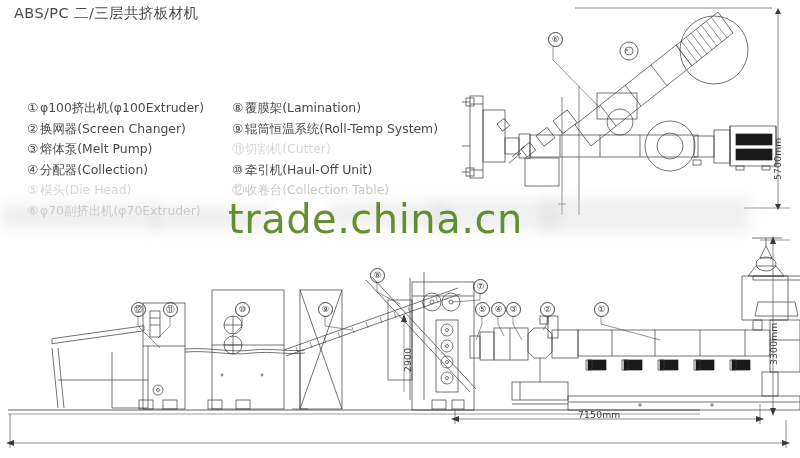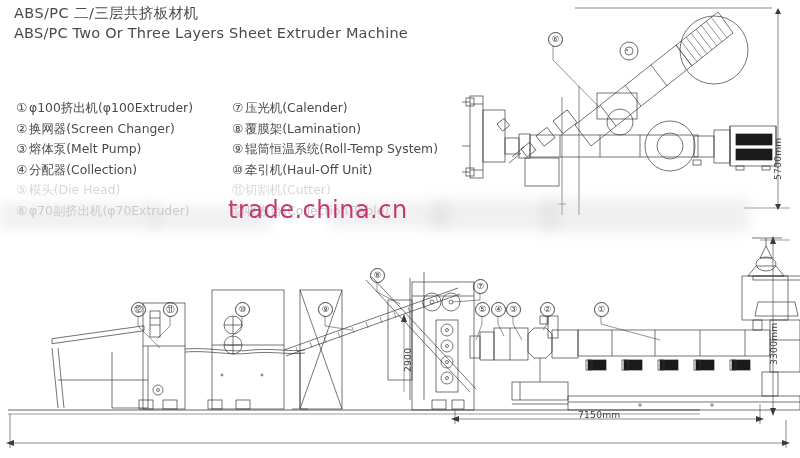--- a/index.html
+++ b/index.html
@@ -7,29 +7,29 @@
        font-family:"DejaVu Sans","Liberation Sans",sans-serif;color:#3a3a3a;}
   #page{position:absolute;inset:0;width:800px;height:458px;background:#ffffff;}
 
   
   .title-block{position:absolute;left:14px;top:4px;}
   .title-cn{font-size:14.5px;letter-spacing:.4px;color:#4a4a4a;line-height:19px;white-space:nowrap;}
   .title-en{font-size:14.5px;letter-spacing:.2px;color:#4a4a4a;line-height:21px;white-space:nowrap;}
 
   
   .legend{position:absolute;font-size:12.4px;line-height:20.6px;color:#4a4a4a;white-space:nowrap;}
-  .legend.col-left{left:16px;top:98px;}
+  .legend.col-left{left:27px;top:98px;}
   .legend.col-right{left:232px;top:98px;}
   .legend .row{display:block;}
   .legend .num{display:inline-block;min-width:13px;}
   .legend .row.faded{opacity:.22;filter:blur(.55px);}
   .legend .row.faded2{opacity:.30;filter:blur(.45px);}
 
   
-  .wm-text{position:absolute;left:228px;top:196px;font-size:24px;color:#be185d;
+  .wm-text{position:absolute;left:228px;top:196px;font-size:40px;color:#4d7c0f;
            letter-spacing:.5px;font-family:"DejaVu Sans","Liberation Sans",sans-serif;
            opacity:.85;pointer-events:none;}
   .wm-blur{position:absolute;pointer-events:none;background:#cfcfcf;opacity:.30;filter:blur(6px);}
   .wm-b1{left:0px;  top:203px;width:160px;height:26px;}
   .wm-b2{left:150px;top:206px;width:120px;height:24px;}
   .wm-b3{left:430px;top:200px;width:130px;height:30px;}
   .wm-b4{left:540px;top:198px;width:210px;height:34px;}
   .wm-b5{left:330px;top:202px;width:120px;height:26px;}
 
   
@@ -43,21 +43,20 @@
   .cnum{display:inline-block;border:1px solid #444;border-radius:50%;
         width:13px;height:13px;line-height:12px;text-align:center;font-size:8.4px;}
 </style>
 </head>
 <body>
 
 <div id="page">
 
   <div class="title-block">
     <div class="title-cn">ABS/PC 二/三层共挤板材机</div>
-    <div class="title-en">ABS/PC Two Or Three Layers Sheet Extruder Machine</div>
   </div>
 
   <div class="legend col-left">
     <span class="row">
       <span class="num">①</span><span>φ100挤出机</span><span>(φ100Extruder)</span>
     </span>
     <span class="row">
       <span class="num">②</span><span>换网器</span><span>(Screen Changer)</span>
     </span>
     <span class="row">
@@ -69,33 +68,30 @@
     <span class="row faded">
       <span class="num">⑤</span><span>模头</span><span>(Die Head)</span>
     </span>
     <span class="row faded2">
       <span class="num">⑥</span><span>φ70副挤出机</span><span>(φ70Extruder)</span>
     </span>
   </div>
 
   <div class="legend col-right">
     <span class="row">
-      <span class="num">⑦</span><span>压光机</span><span>(Calender)</span>
-    </span>
-    <span class="row">
       <span class="num">⑧</span><span>覆膜架</span><span>(Lamination)</span>
     </span>
     <span class="row">
       <span class="num">⑨</span><span>辊筒恒温系统</span><span>(Roll-Temp System)</span>
-    </span>
-    <span class="row">
-      <span class="num">⑩</span><span>牵引机</span><span>(Haul-Off Unit)</span>
     </span>
     <span class="row faded">
       <span class="num">⑪</span><span>切割机</span><span>(Cutter)</span>
+    </span>
+    <span class="row">
+      <span class="num">⑩</span><span>牵引机</span><span>(Haul-Off Unit)</span>
     </span>
     <span class="row faded2">
       <span class="num">⑫</span><span>收卷台</span><span>(Collection Table)</span>
     </span>
   </div>
 
   <div class="lines">
   <svg width="800" height="458" viewBox="0 0 800 458" fill="none" stroke="#3a3a3a" stroke-width="0.7" shape-rendering="geometricPrecision">
 
     <g stroke="#3a3a3a" fill="none">

